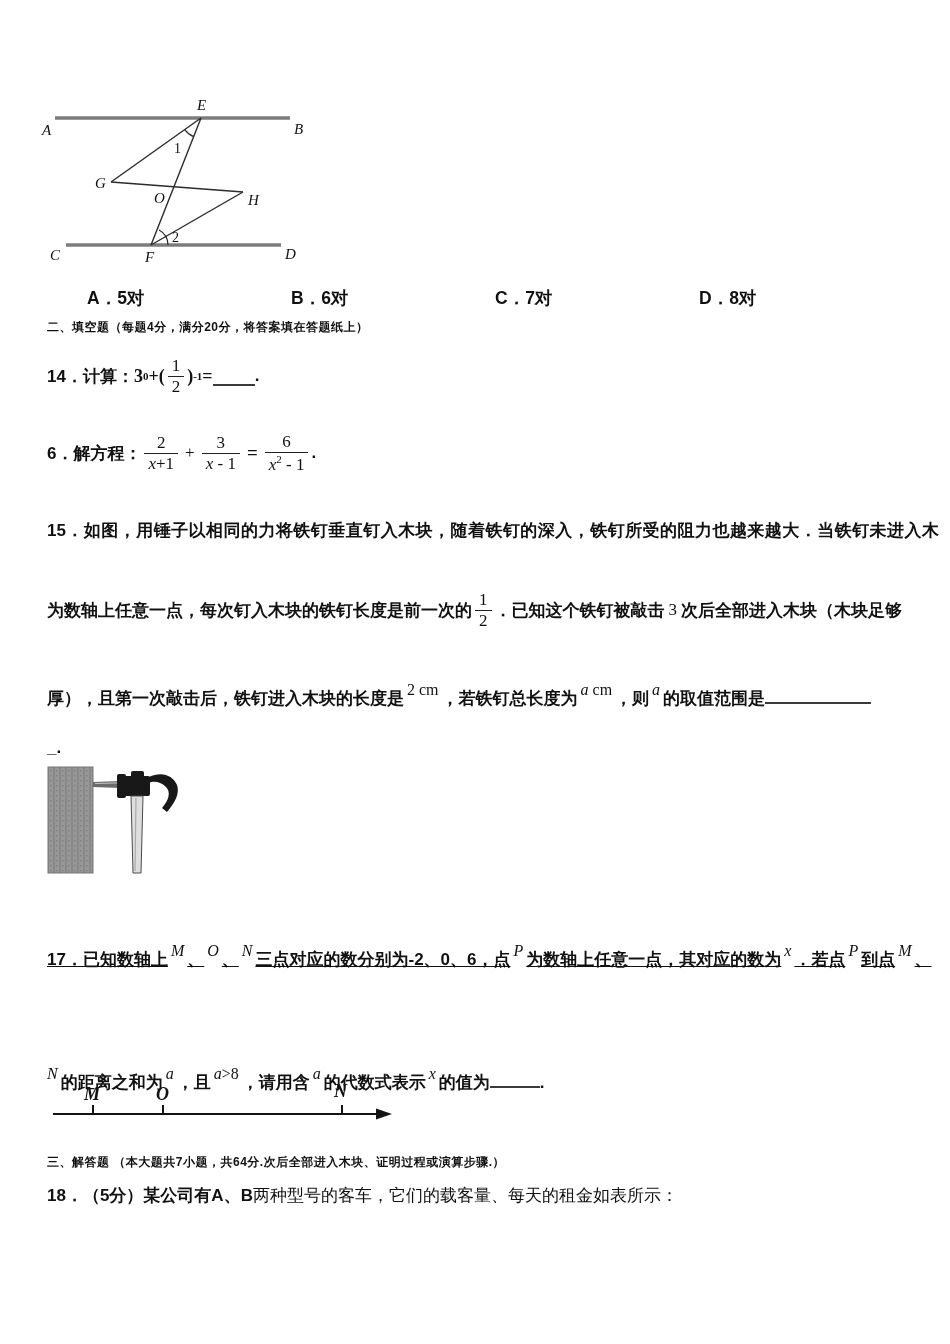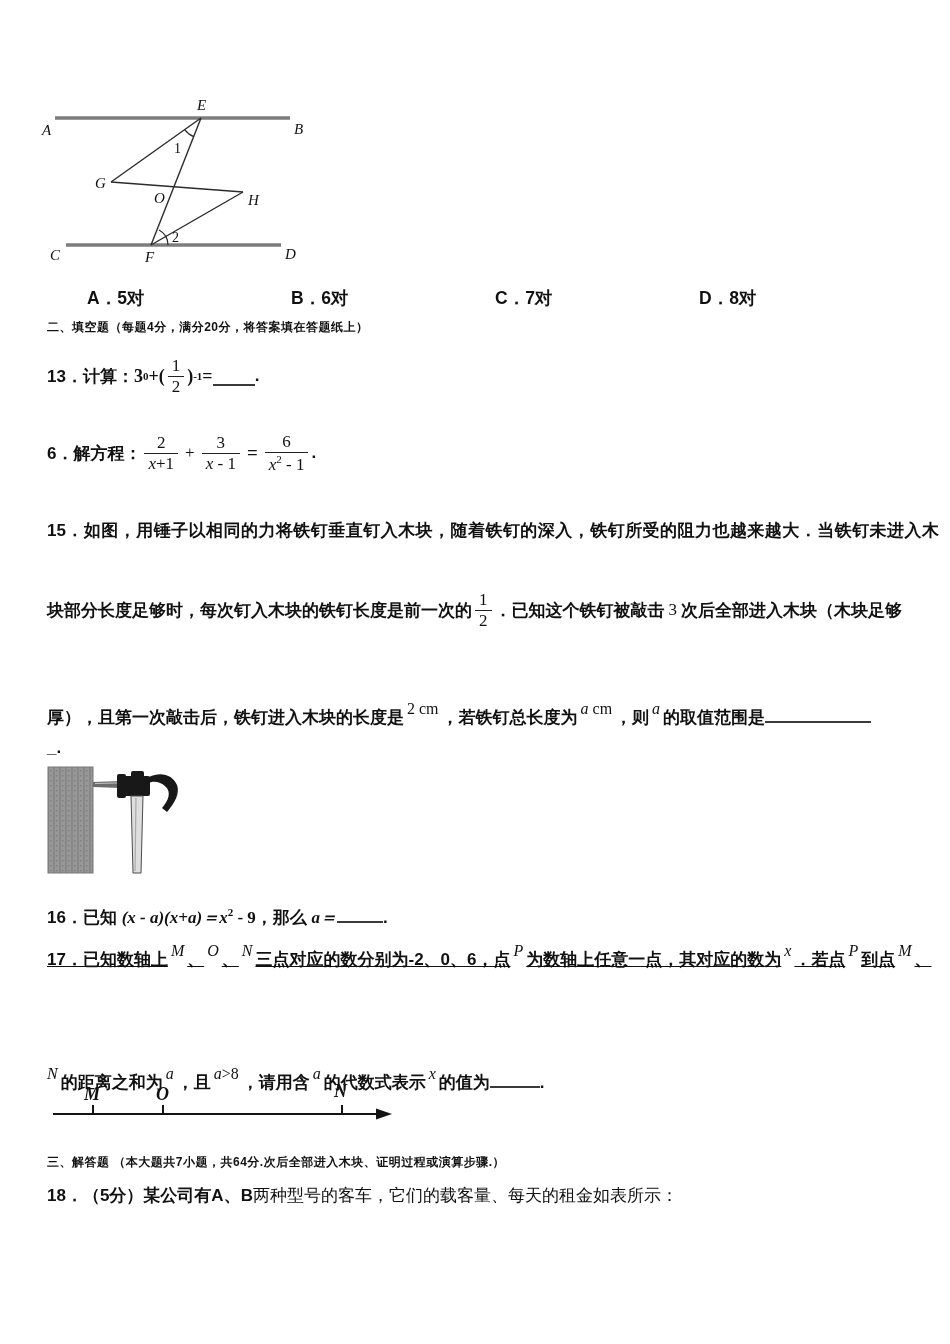--- a/index.html
+++ b/index.html
@@ -54,21 +54,21 @@
     <text class="gnum" x="144" y="147">2</text>
   </svg>
 
   <div class="abs" style="left:47px;top:286px;">
     <span class="opt">A．5对</span><span class="opt">B．6对</span><span class="opt">C．7对</span><span class="opt">D．8对</span>
   </div>
 
   <div class="abs hdr" style="left:47px;top:319px;">二、填空题（每题4分，满分20分，将答案填在答题纸上）</div>
 
   <div class="abs row" style="left:47px;top:350px;height:52px;">
-    <span class="b">13．计算：</span>
+    <span class="b">14．计算：</span>
     <span class="math b" style="font-size:18px;">3</span>
       <sup class="sp b">0</sup>
       <span class="math b" style="font-size:18px;">+(</span>
       <span class="frac">
         <span class="num">1</span>
         <span class="den">2</span>
       </span>
       <span class="math b" style="font-size:18px;">)</span>
       <sup class="sp b">-1</sup>
       <span class="math b" style="font-size:18px;">=</span>
@@ -91,31 +91,31 @@
     <span class="frac">
         <span class="num">6</span>
         <span class="den"><span class="mv">x</span><sup class="sp">2</sup><span> - 1</span></span>
       </span>
     <span class="b">.</span>
   </div>
 
   <div class="abs b jline" style="left:47px;top:519px;">15．如图，用锤子以相同的力将铁钉垂直钉入木块，随着铁钉的深入，铁钉所受的阻力也越来越大．当铁钉未进入木</div>
 
   <div class="abs row" style="left:47px;top:577px;height:66px;">
-    <span class="b">块部分长度足够时，每次钉入木块的铁钉长度是前一次的</span>
+    <span class="b">为数轴上任意一点，每次钉入木块的铁钉长度是前一次的</span>
     <span class="frac">
         <span class="num">1</span>
         <span class="den">2</span>
       </span>
     <span class="b">．已知这个铁钉被敲击</span>
     <span class="math" style="padding:0 4px;">3</span>
     <span class="b">次后全部进入木块（木块足够</span>
   </div>
 
-  <div class="abs" style="left:47px;top:703px;width:888px;white-space:nowrap;">
+  <div class="abs" style="left:47px;top:684px;width:888px;white-space:nowrap;">
     <span class="b">厚），且第一次敲击后，铁钉进入木块的长度是</span><span class="rv">2 cm</span><span class="b">，若铁钉总长度为</span><span class="rv"><span class="mv">a</span><span> cm</span></span><span class="b">，则</span><span class="rv mv">a</span><span class="b">的取值范围是</span><span class="blank" style="width:106px;"></span>
   </div>
 
   <div class="abs b" style="left:47px;top:738px;">_.</div>
 
   <svg class="abs" style="left:47px;top:763px;" width="200" height="115" viewBox="0 0 200 115">
     <defs>
       <pattern id="wd" width="6" height="5" patternUnits="userSpaceOnUse">
         <rect width="6" height="5" fill="#979797"></rect>
         <rect x="0" width="2" height="5" fill="#888888"></rect>
@@ -126,23 +126,20 @@
     <polygon points="46,19 87,17.5 87,25.5 46,24" fill="#6b6b6b"></polygon>
     <line x1="48" y1="20.5" x2="85" y2="19.5" stroke="#c6c6c6" stroke-width="1"></line>
     <rect x="70" y="11" width="9" height="24" rx="2" fill="#181818"></rect>
     <rect x="77" y="13" width="26" height="20" rx="2" fill="#181818"></rect>
     <rect x="84" y="8" width="13" height="7" rx="2" fill="#181818"></rect>
     <path d="M 102 14 C 114 8 126 12 130 22 C 133 30 128 40 120 49 L 115 45 C 122 37 124 29 119 24 C 113 18 106 18 102 20 Z" fill="#181818"></path>
     <polygon points="84,33 96,33 94,110 86,110" fill="#dedede" stroke="#4a4a4a" stroke-width="1"></polygon>
     <line x1="89" y1="35" x2="88" y2="108" stroke="#aaaaaa" stroke-width="1.2"></line>
   </svg>
 
-  <div class="abs" style="left:47px;top:903px;white-space:nowrap;">
-    <span class="b">16．已知 </span><span class="mv b">(x - a)(x+a)＝x</span><sup class="sp b">2</sup><span class="math b"> - 9</span><span class="b">，那么 </span><span class="mv b">a＝</span><span class="blank" style="width:46px;"></span><span class="b">.</span>
-  </div>
 
   <div class="abs" style="left:47px;top:948px;white-space:nowrap;text-decoration:underline;">
     <span class="b">17．已知数轴上</span><span class="rv mv">M</span><span class="b">、</span><span class="rv mv">O</span><span class="b">、</span><span class="rv mv">N</span><span class="b">三点对应的数分别为-2、0、6，点</span><span class="rv mv">P</span><span class="b">为数轴上任意一点，其对应的数为</span><span class="rv mv">x</span><span class="b">．若点</span><span class="rv mv">P</span><span class="b">到点</span><span class="rv mv">M</span><span class="b">、</span>
   </div>
 
   <div class="abs" style="left:47px;top:1068px;white-space:nowrap;">
     <span class="rv mv" style="padding-left:0;">N</span><span class="b">的距离之和为</span><span class="rv mv">a</span><span class="b">，且</span><span class="rv"><span class="mv">a</span><span class="math">&gt;8</span></span><span class="b">，请用含</span><span class="rv mv">a</span><span class="b">的代数式表示</span><span class="rv mv">x</span><span class="b">的值为</span><span class="blank" style="width:50px;"></span><span class="b">.</span>
   </div>
 
   <svg class="abs" style="left:40px;top:1074px;" width="360" height="52" viewBox="0 0 360 52">

